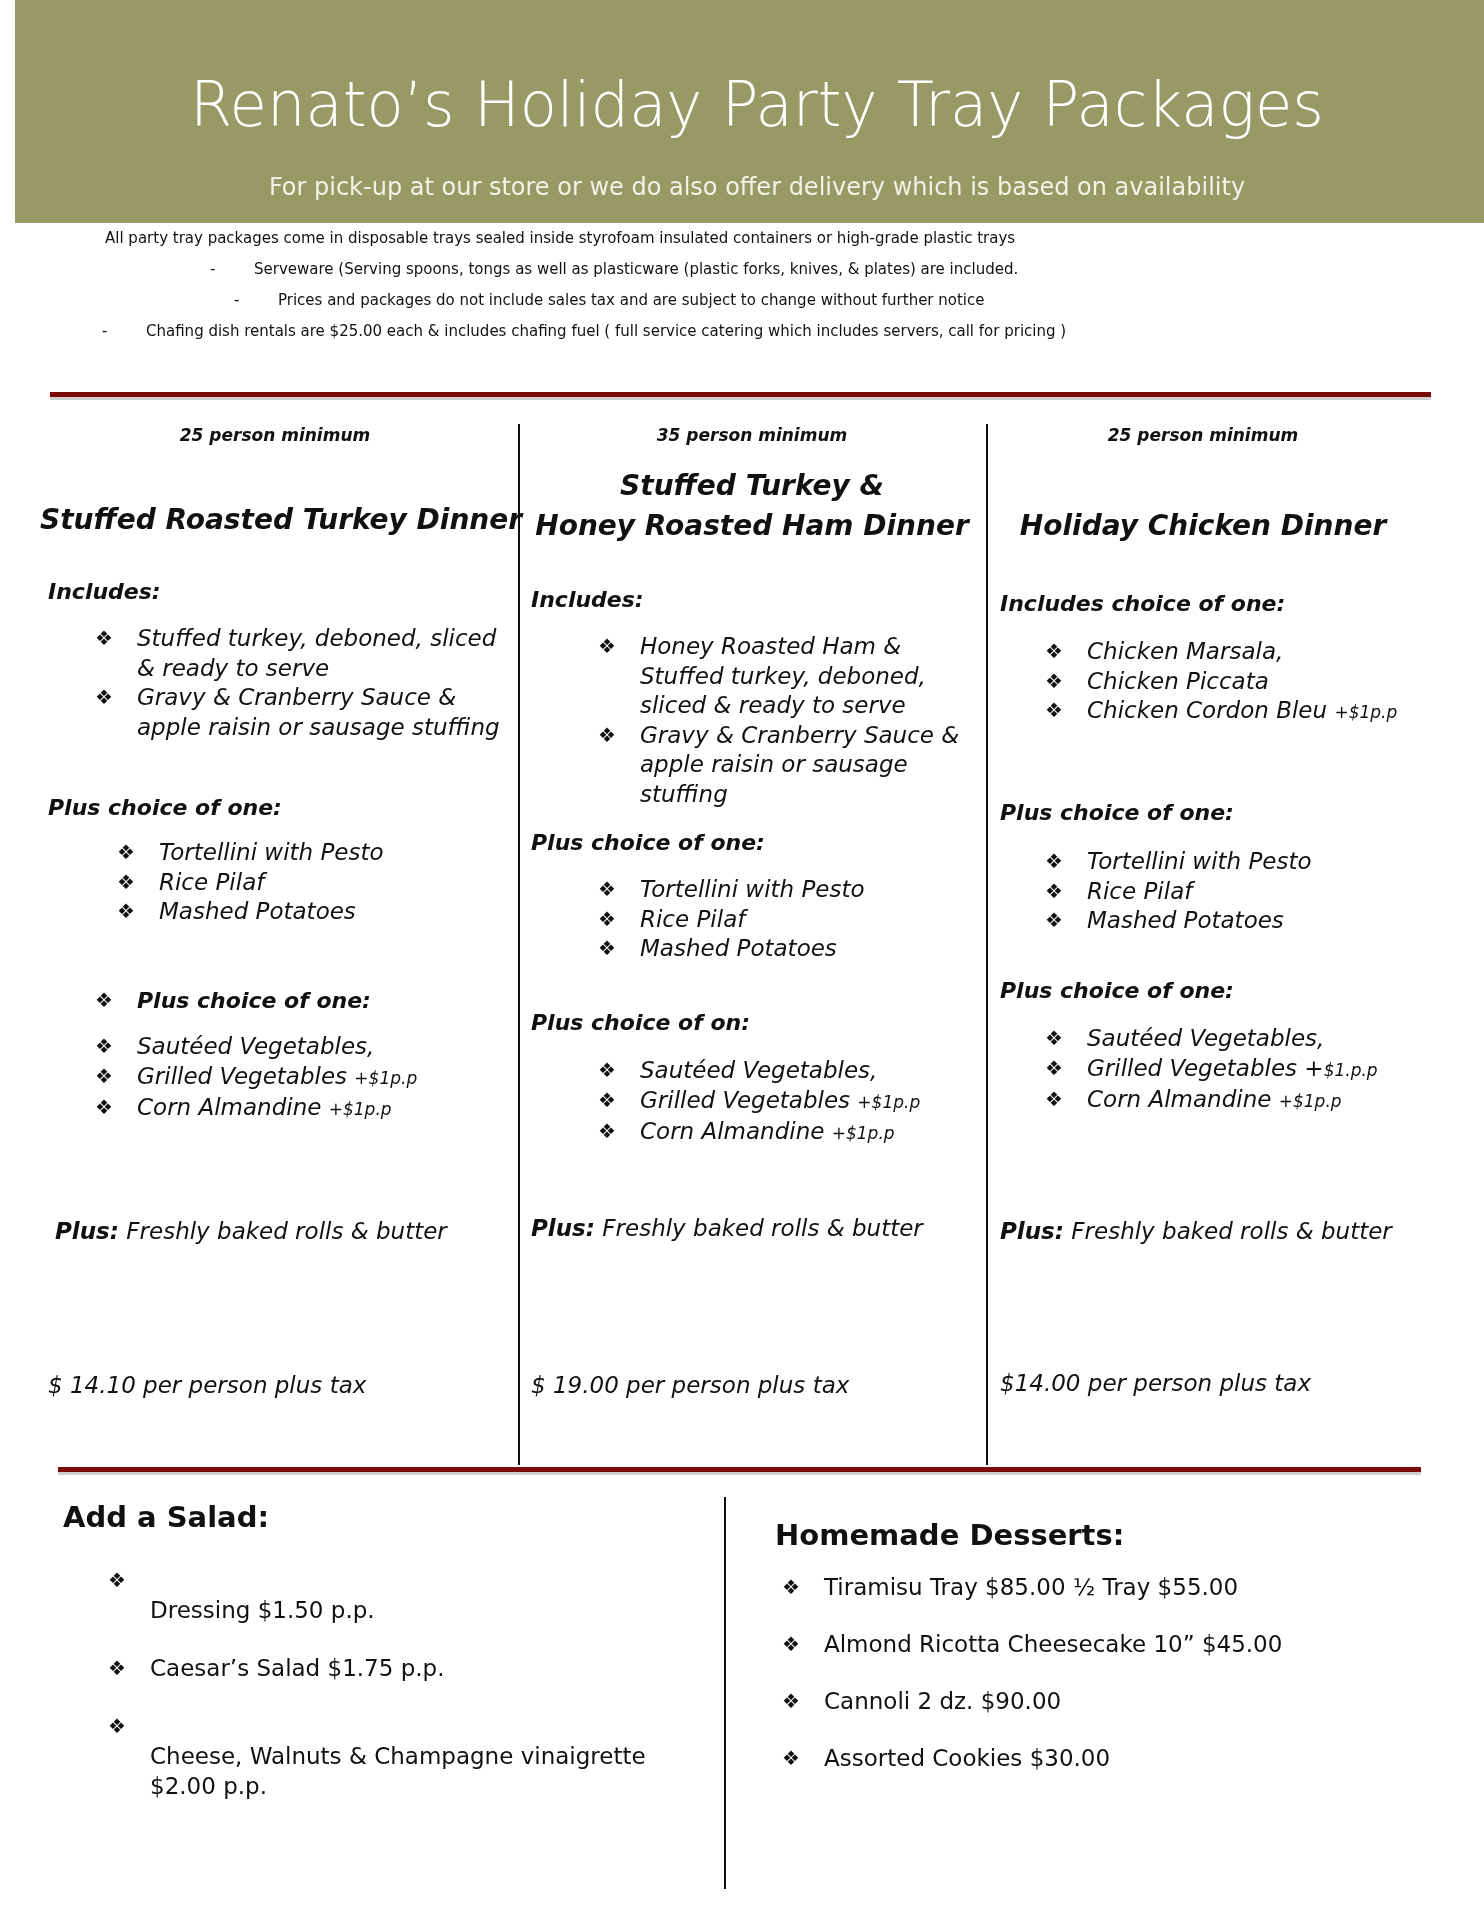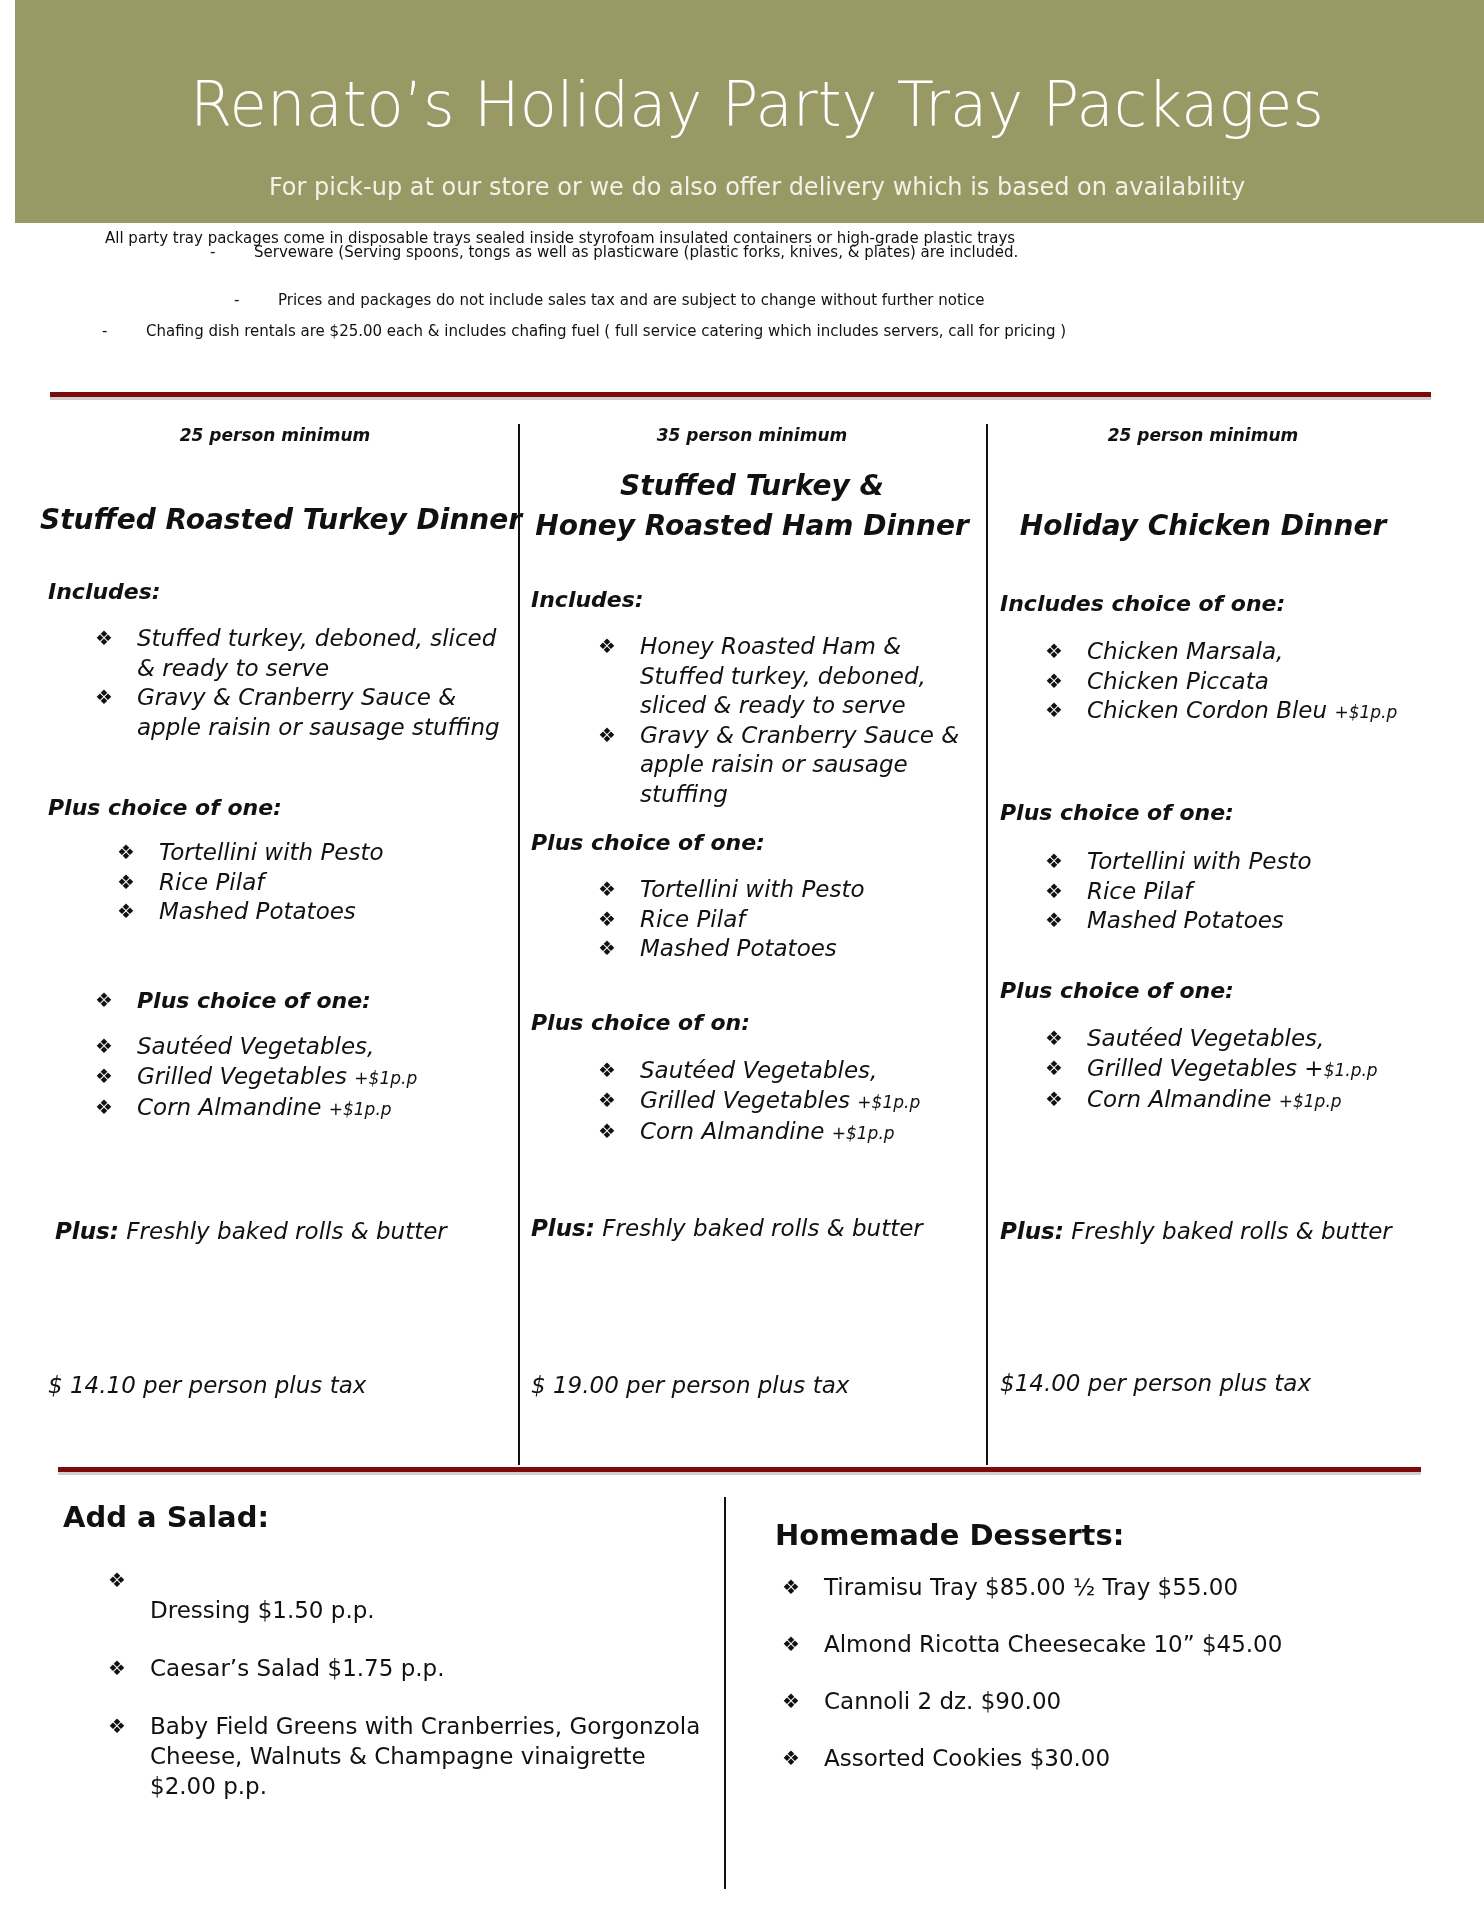--- a/index.html
+++ b/index.html
@@ -75,21 +75,21 @@
   </style>
 </head>
 <body>
 
 <div class="banner" style="background: rgb(153, 153, 102);">
   <div class="banner-title">Renato’s Holiday Party Tray Packages</div>
   <div class="banner-sub">For pick-up at our store or we do also offer delivery which is based on availability</div>
 </div>
 
 <div class="note-line" style="left:105px; top:229px;">All party tray packages come in disposable trays sealed inside styrofoam insulated containers or high-grade plastic trays</div>
-<div class="note-line" style="left:210px; top:243px;">
+<div class="note-line" style="left:210px; top:260px;">
   <span class="dash">-</span><span>Serveware (Serving spoons, tongs as well as plasticware (plastic forks, knives, &amp; plates) are included.</span>
 </div>
 <div class="note-line" style="left:234px; top:291px;">
   <span class="dash">-</span><span>Prices and packages do not include sales tax and are subject to change without further notice</span>
 </div>
 <div class="note-line" style="left:102px; top:322px;">
   <span class="dash" style="width:44px;">-</span><span>Chafing dish rentals are $25.00 each &amp; includes chafing fuel ( full service catering which includes servers, call for pricing )</span>
 </div>
 
 <div class="rule" style="left: 50px; top: 392px; width: 1381px; background: rgb(123, 10, 10);"></div>
@@ -177,21 +177,21 @@
 
 <div class="rule" style="left: 58px; top: 1467px; width: 1363px; background: rgb(123, 10, 10);"></div>
 
 <div class="vline" style="left:724px; top:1497px; height:392px;"></div>
 
 <div>
   <div class="section-title" style="left:63px; top:1500px;">Add a Salad:</div>
   <ul class="bottom-list" style="left:108px; top:1565px;">
     <li style="margin-bottom:28px;"><span class="bullet">❖</span><br><span>Dressing $1.50 p.p.</span></li>
     <li style="margin-bottom:28px;"><span class="bullet">❖</span><span>Caesar’s Salad $1.75 p.p.</span></li>
-    <li><span class="bullet">❖</span><span>Baby Field Greens with Cranberries, Gorgonzola</span><br><span>Cheese, Walnuts &amp; Champagne vinaigrette</span><br><span>$2.00 p.p.</span></li>
+    <li><span class="bullet">❖</span><br><span>Cheese, Walnuts &amp; Champagne vinaigrette</span><br><span>$2.00 p.p.</span></li>
   </ul>
 </div>
 
 <div>
   <div class="section-title" style="left:775px; top:1506px;margin-top:12px;">Homemade Desserts:</div>
   <ul class="bottom-list" style="left:782px; top:1572px;">
     <li style="margin-bottom:27px;"><span class="bullet">❖</span><span>Tiramisu Tray $85.00 ½ Tray $55.00</span></li>
     <li style="margin-bottom:27px;"><span class="bullet">❖</span><span>Almond Ricotta Cheesecake 10” $45.00</span></li>
     <li style="margin-bottom:27px;"><span class="bullet">❖</span><span>Cannoli 2 dz. $90.00</span></li>
     <li><span class="bullet">❖</span><span>Assorted Cookies $30.00</span></li>

